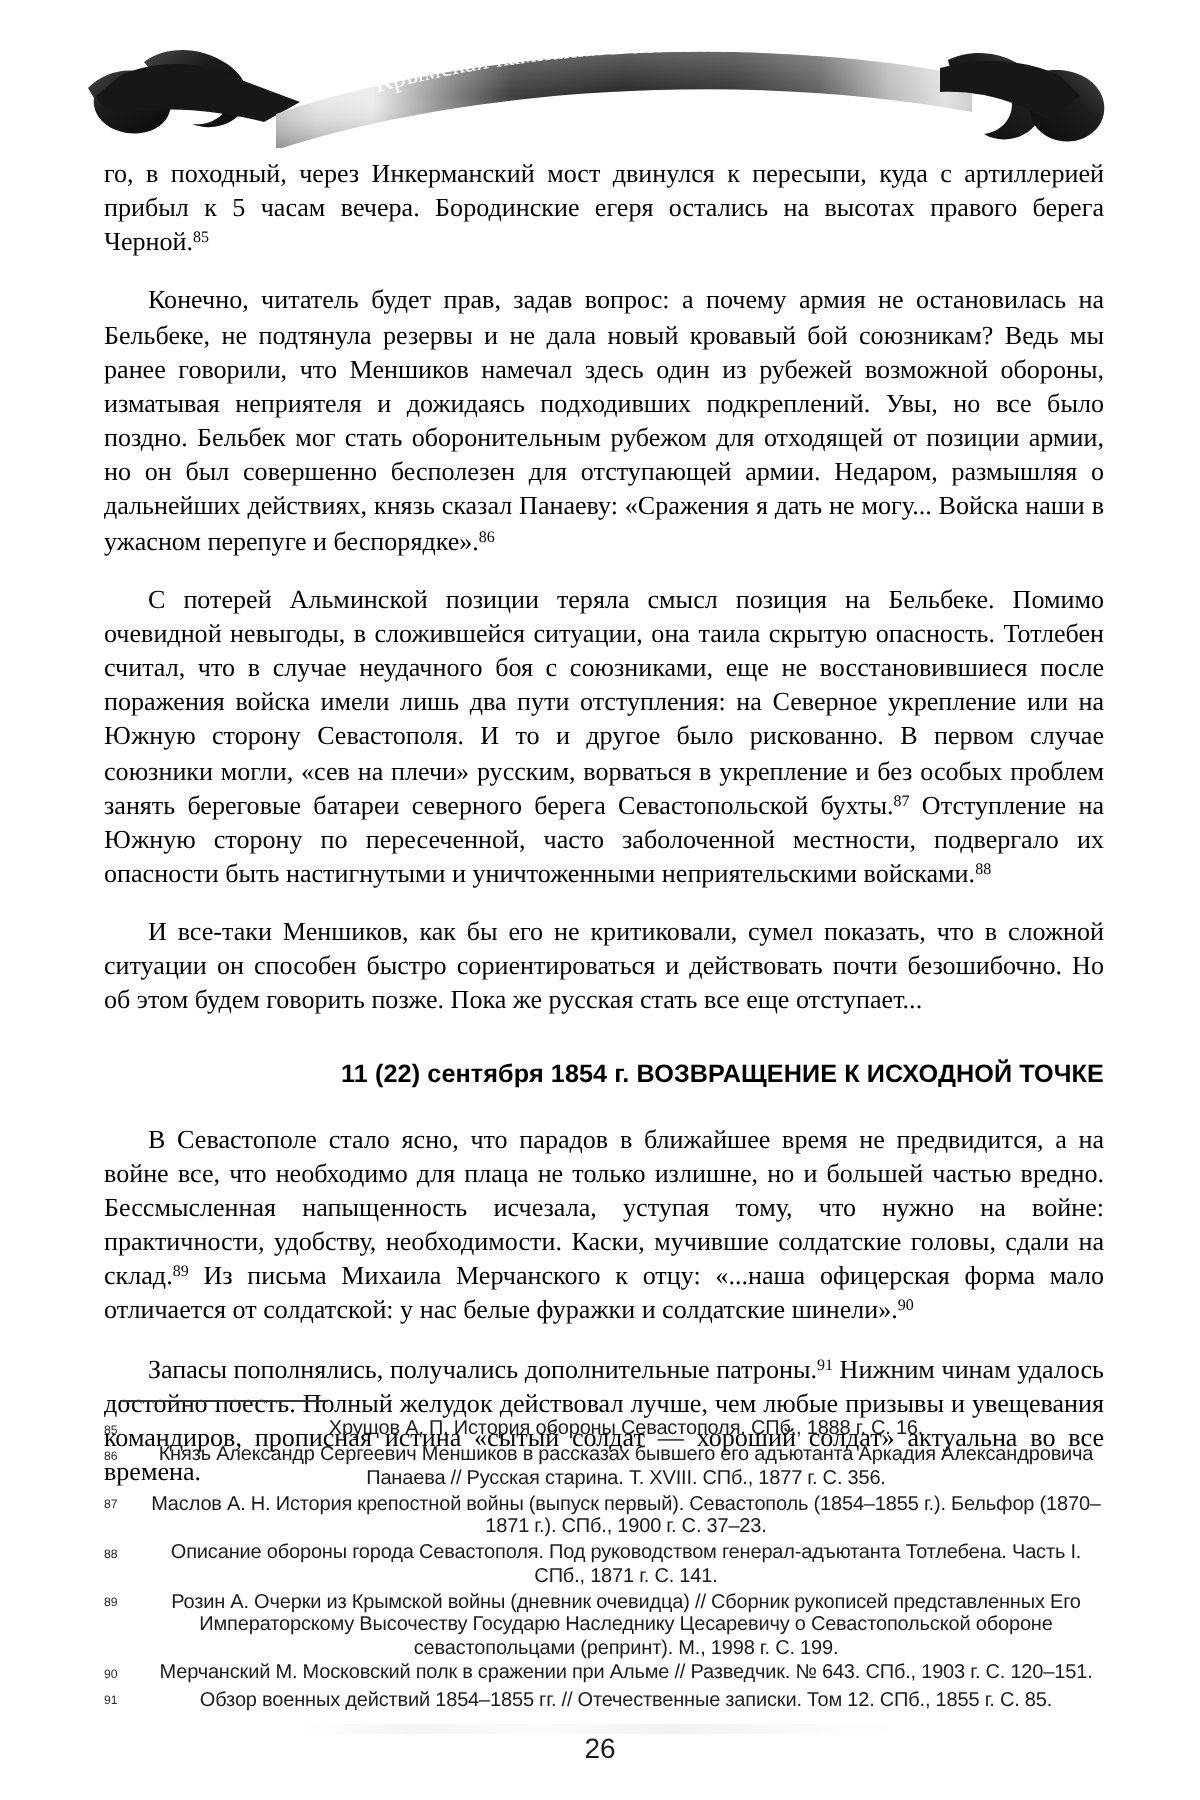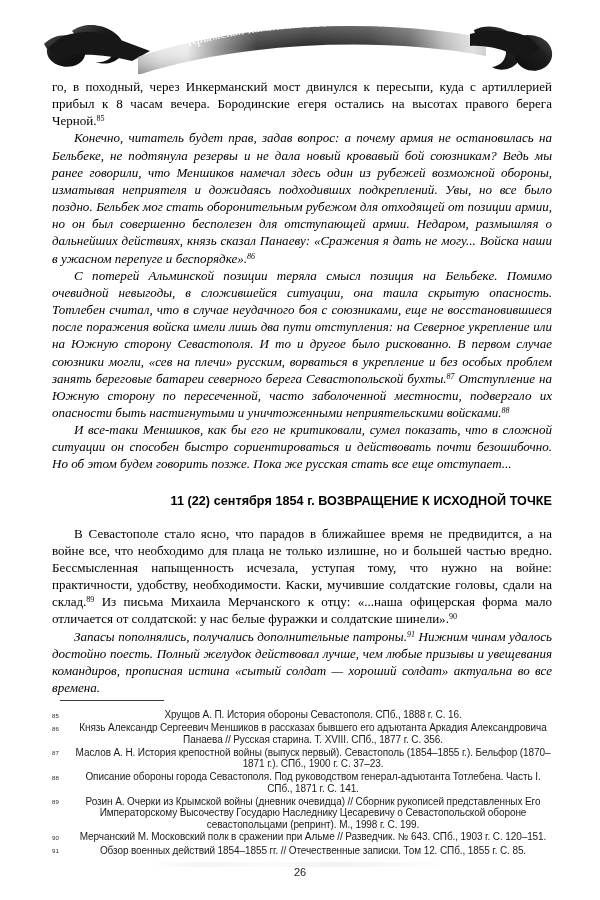--- a/index.html
+++ b/index.html
@@ -63,22 +63,21 @@
     text-justify: inter-word;
     font-size: 13.05px;
     line-height: 17.15px;
     text-indent: 22px;
     hyphens: none;
   }
   p.body.cont {
     text-indent: 0;
   }
   p.body + p.body {
-    margin-top: 0;
-    font-style: italic;
+    margin-top: 12px;
   }
   sup {
     font-size: 8px;
     line-height: 0;
     vertical-align: 0.52em;
   }
 
   
   h2.section-heading {
     margin: 0;
@@ -133,21 +132,21 @@
   }
 
   
   .folio {
     position: absolute;
     left: 0;
     top: 866px;
     width: 600px;
     text-align: center;
     font-family: "Liberation Sans", "DejaVu Sans", sans-serif;
-    font-size: 11px;
+    font-size: 14px;
     color: #1a1a1a;
   }
 
   
   .scan-smudge {
     position: absolute;
     left: 150px;
     top: 862px;
     width: 300px;
     height: 5px;
@@ -234,21 +233,21 @@
       </defs>
       <text>
         <textPath href="#titleCurve" startOffset="1%" id="bannerTextPath">Крымская кампания Восточной войны</textPath>
       </text>
     </svg>
   </div>
 </div>
 
 <div class="page">
 
-  <p class="body cont"><span>го, в походный, через Инкерманский мост двинулся к пересыпи, куда с артиллерией прибыл к 8 часам вечера. Бородинские егеря остались на высотах правого берега Черной.</span><sup>85</sup></p>
+  <p class="body cont"><span>го, в походный, через Инкерманский мост двинулся к пересыпи, куда с артиллерией прибыл к 5 часам вечера. Бородинские егеря остались на высотах правого берега Черной.</span><sup>85</sup></p>
 
   <p class="body"><span>Конечно, читатель будет прав, задав вопрос: а почему армия не остановилась на Бельбеке, не подтянула резервы и не дала новый кровавый бой союзникам? Ведь мы ранее говорили, что Меншиков намечал здесь один из рубежей возможной обороны, изматывая неприятеля и дожидаясь подходивших подкреплений. Увы, но все было поздно. Бельбек мог стать оборонительным рубежом для отходящей от позиции армии, но он был совершенно бесполезен для отступающей армии. Недаром, размышляя о дальнейших действиях, князь сказал Панаеву: «Сражения я дать не могу... Войска наши в ужасном перепуге и беспорядке».</span><sup>86</sup></p>
 
   <p class="body"><span>С потерей Альминской позиции теряла смысл позиция на Бельбеке. Помимо очевидной невыгоды, в сложившейся ситуации, она таила скрытую опасность. Тотлебен считал, что в случае неудачного боя с союзниками, еще не восстановившиеся после поражения войска имели лишь два пути отступления: на Северное укрепление или на Южную сторону Севастополя. И то и другое было рискованно. В первом случае союзники могли, «сев на плечи» русским, ворваться в укрепление и без особых проблем занять береговые батареи северного берега Севастопольской бухты.</span><sup>87</sup><span> Отступление на Южную сторону по пересеченной, часто заболоченной местности, подвергало их опасности быть настигнутыми и уничтоженными неприятельскими войсками.</span><sup>88</sup></p>
 
   <p class="body"><span>И все-таки Меншиков, как бы его не критиковали, сумел показать, что в сложной ситуации он способен быстро сориентироваться и действовать почти безошибочно. Но об этом будем говорить позже. Пока же русская стать все еще отступает...</span></p>
 
   <div class="gap-before-heading"></div>
 
   <h2 class="section-heading">11 (22) сентября 1854 г. ВОЗВРАЩЕНИЕ К ИСХОДНОЙ ТОЧКЕ</h2>

